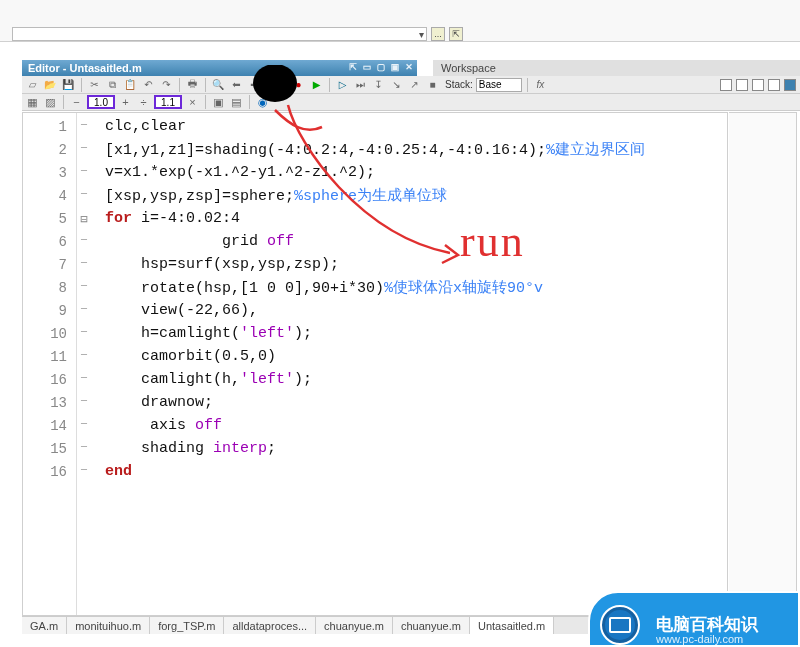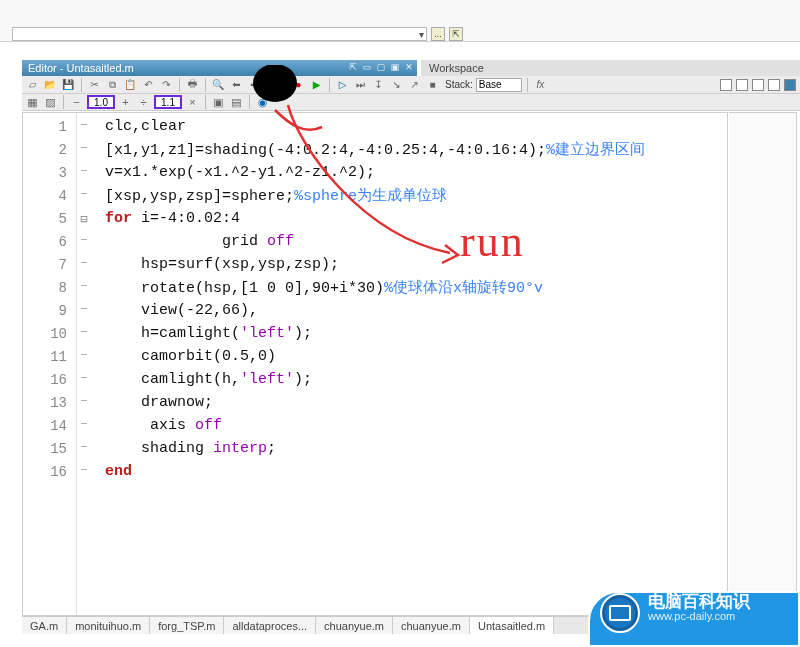--- a/index.html
+++ b/index.html
@@ -63,39 +63,40 @@
     margin-left: 22px;
     flex: 0 0 395px;
     height: 16px;
     background: linear-gradient(#6fa9d2,#3e82b0);
     color: #fff;
     font-size: 11px;
     padding: 1px 6px;
     display: flex;
     align-items: center;
     position: relative;
+    font-weight: bold;
   }
   .win-ctrls {
     position: absolute;
     right: 2px;
     top: 0;
     display: flex;
     gap: 2px;
   }
   .win-ctrls span {
     width: 12px;
     height: 13px;
     font-size: 9px;
     color: #e8f2f9;
     display: inline-flex;
     align-items: center;
     justify-content: center;
   }
   .workspace-title {
-    margin-left: 4px;
+    margin-left: 16px;
     background: #e0e0e0;
     color: #444;
     font-size: 11px;
     padding: 1px 8px;
     height: 16px;
     flex: 1;
     display: flex;
     align-items: center;
   }
   .toolbar1 {
@@ -280,23 +281,23 @@
   .brand-badge {
     position: absolute;
     right: 0;
     bottom: 0;
     width: 212px;
     height: 56px;
     background: #2196e3;
     border-radius: 30px 0 0 0;
     border: 2px solid #fff;
     display: flex;
-    align-items: flex-start;
+    align-items: flex-end;
     padding-left: 10px;
-    gap: 8px;
+    gap: 16px;
   }
   .brand-icon {
     width: 40px;
     height: 40px;
     background: #1976c2;
     border-radius: 50%;
     border: 2px solid #fff;
     display: flex;
     align-items: center;
     justify-content: center;

